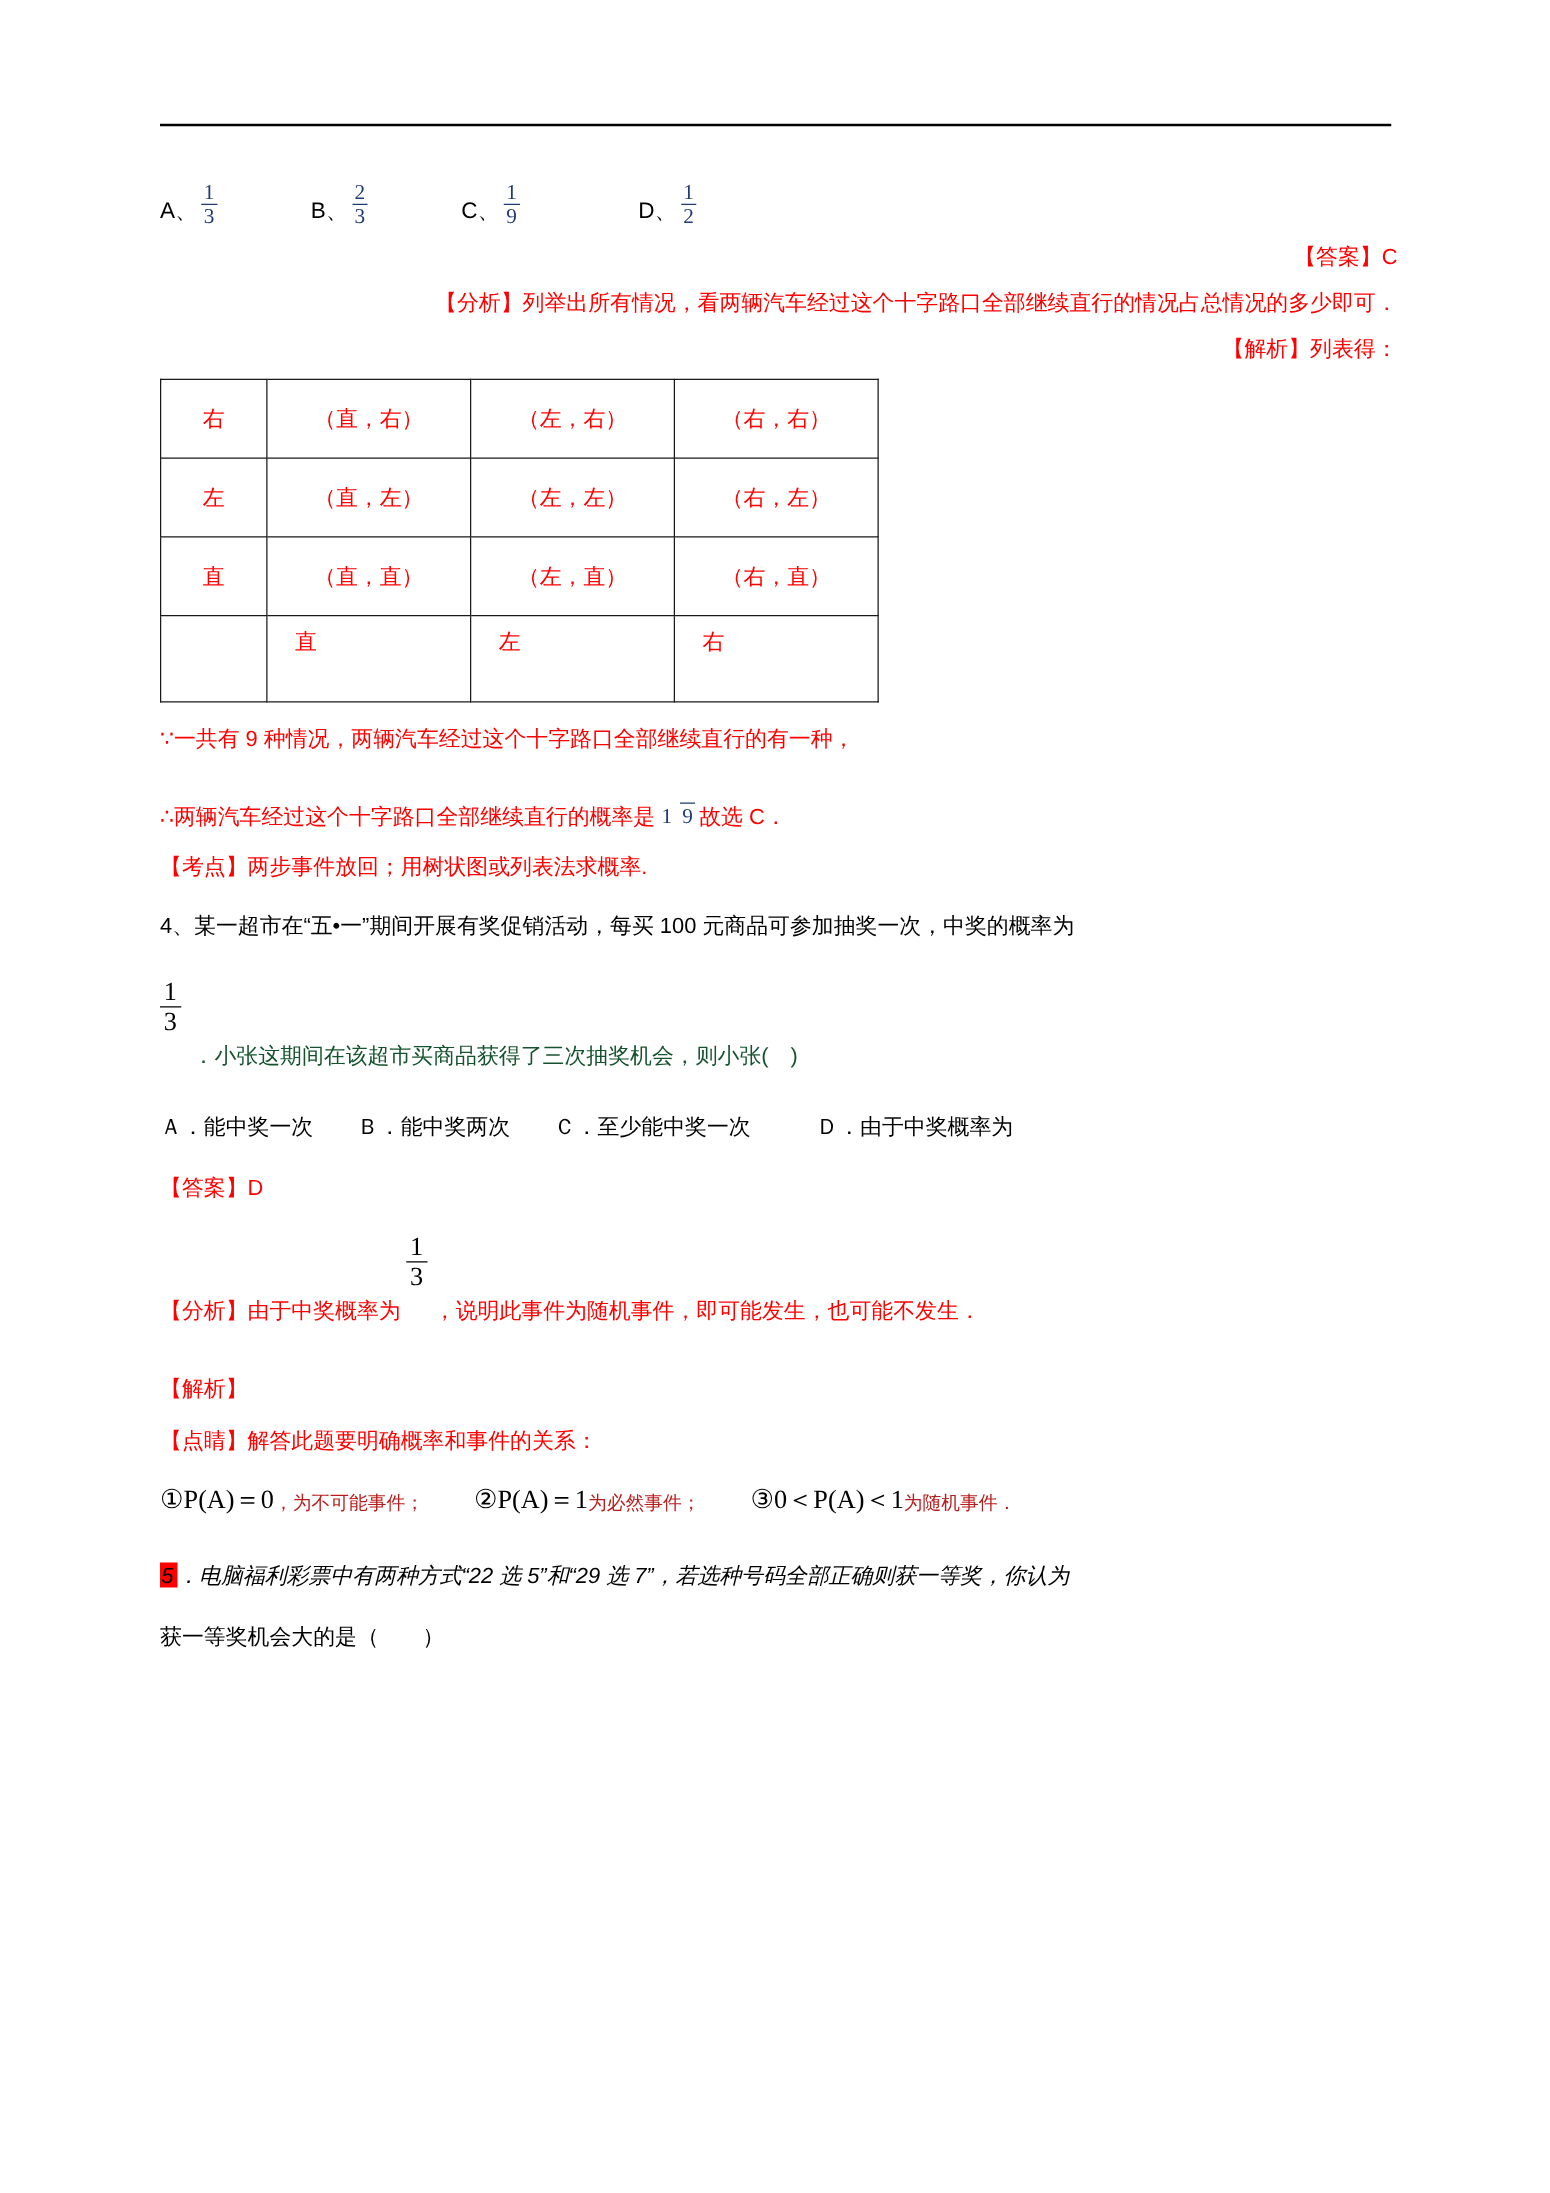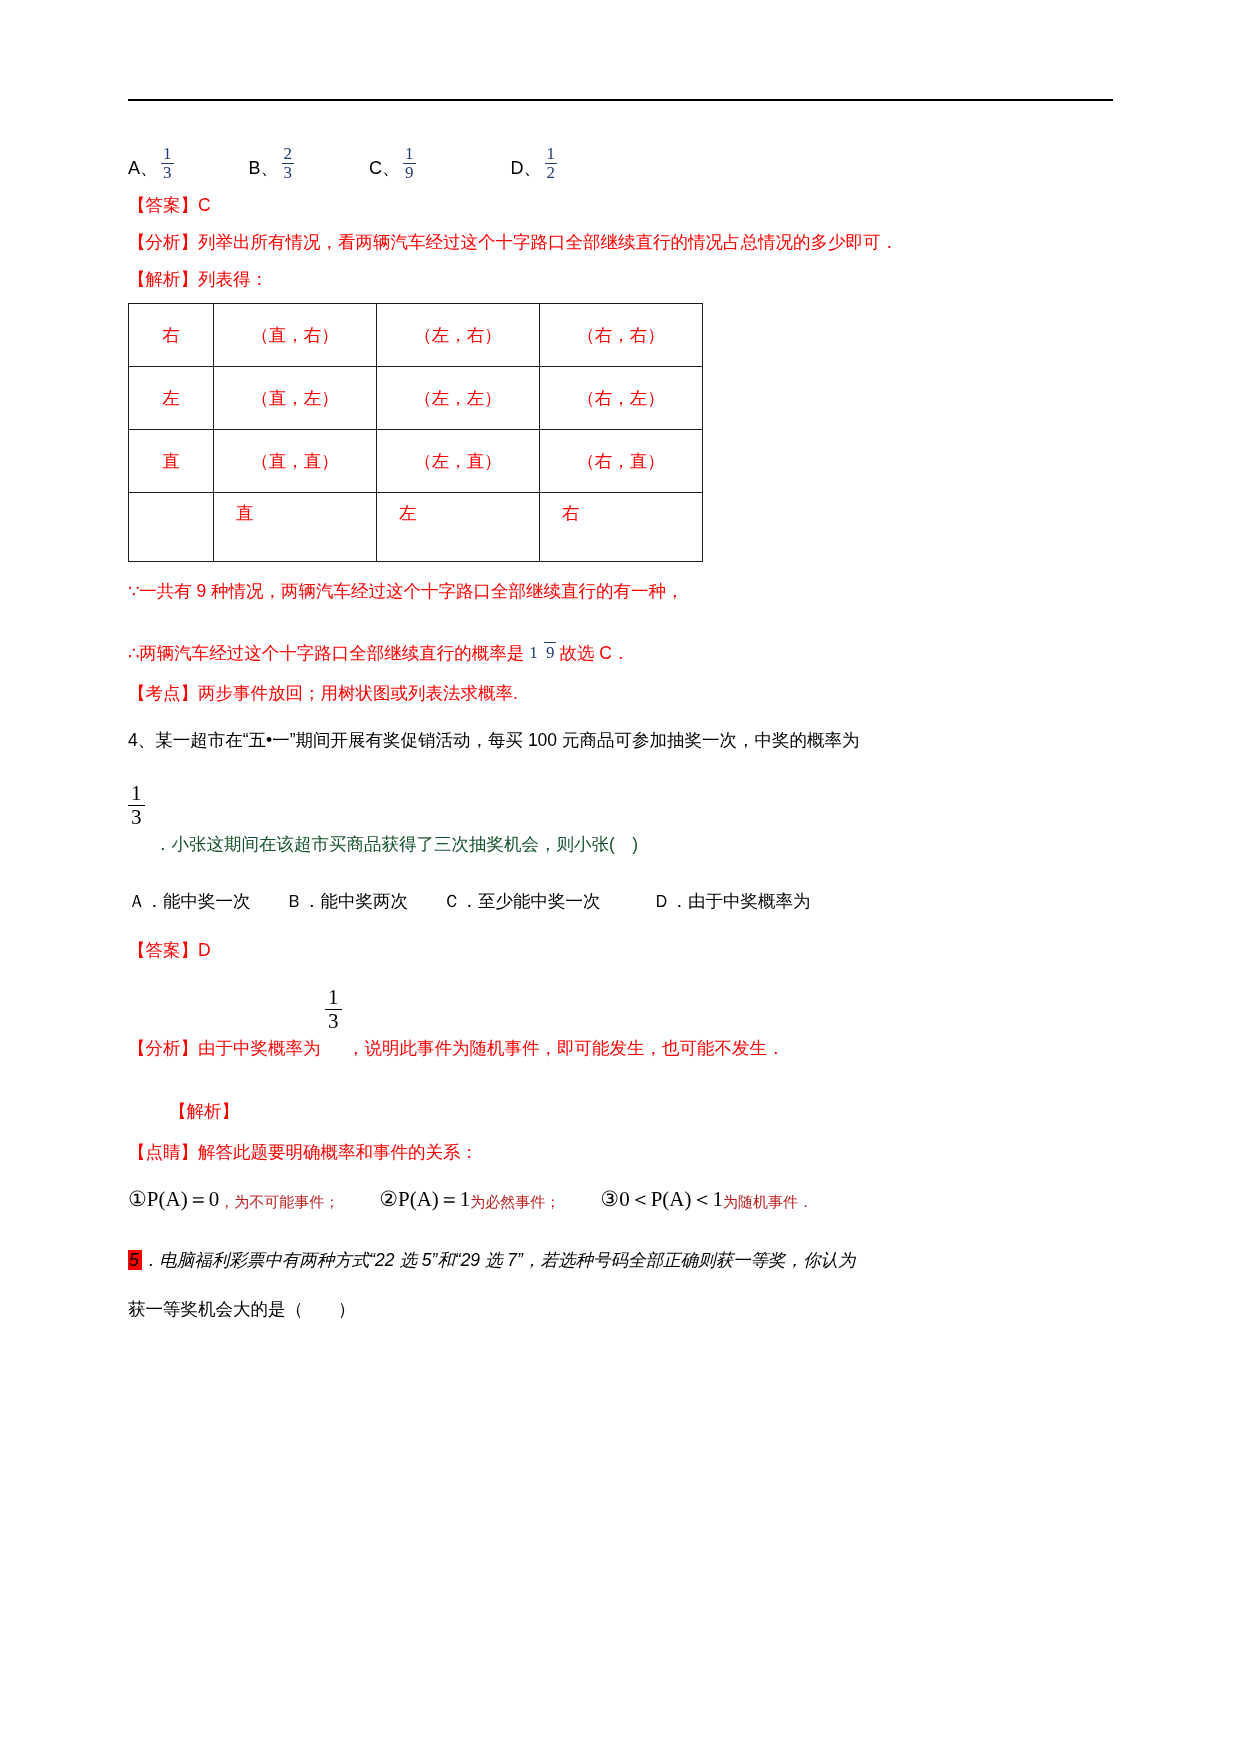--- a/index.html
+++ b/index.html
@@ -71,21 +71,21 @@
 
   
   .para {
     font-size: 17.5px;
     color: #ff0000;
     line-height: 1.55;
     margin: 14px 0;
     white-space: nowrap;
   }
   .para.black { color: #000000; }
-  .para.tight { margin: 10px 0; }
+  .para.tight { margin: 10px 0; text-align: right; }
 
   
   .inline-flow {
     display: flex;
     align-items: center;
     font-size: 17.5px;
     line-height: 1.5;
     white-space: nowrap;
   }
   .inline-flow > span { display: inline-block; }
@@ -272,21 +272,21 @@
 
     <div class="stack-wrap" style="height:72px;margin-top:26px;">
       <span class="stack-text" style="left:0px;bottom:2px;color:#ff0000;">【分析】由于中奖概率为</span>
       <span class="stack-frac" style="left:197px; top:-4px;">
         <span class="num">1</span>
         <span class="den">3</span>
       </span>
       <span class="stack-text" style="left:219px;bottom:2px;color:#ff0000;">，说明此事件为随机事件，即可能发生，也可能不发生．</span>
     </div>
 
-    <div class="para" style="margin-top:36px;margin-left:41px;">【解析】</div>
+    <div class="para" style="margin-top:36px;">【解析】</div>
     <div class="para">【点睛】解答此题要明确概率和事件的关系：</div>
 
     <div class="fml-row">
       <span class="formula">①P(A)＝0</span>
       <span class="fml-tail">，为不可能事件；</span>
       <span class="sp-md"></span>
       <span class="formula">②P(A)＝1</span>
       <span class="fml-tail">为必然事件；</span>
       <span class="sp-md"></span>
       <span class="formula">③0＜P(A)＜1</span>

